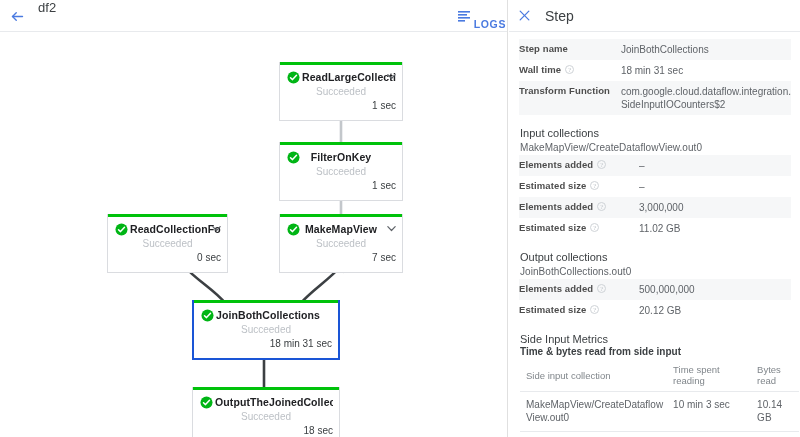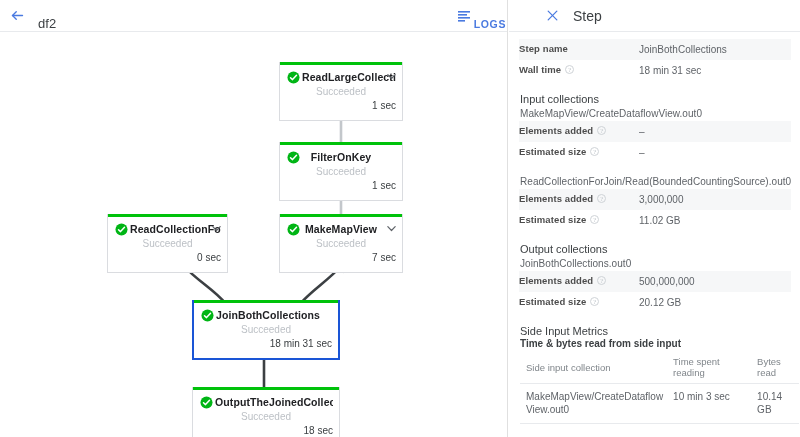--- a/index.html
+++ b/index.html
@@ -17,21 +17,21 @@
     width: 508px; height: 437px;
     background: #fff;
     border-right: 1px solid #e0e0e0;
     overflow: hidden;
   }
   #topbar {
     position: absolute; left: 0; top: 0;
     width: 520px; height: 32px;
     background: #fff;
     border-bottom: 1px solid #e8eaed;
-    display: flex; align-items: flex-end;
+    display: flex; align-items: flex-start;
   }
   #back-btn {
     width: 34px; height: 32px;
     display: flex; align-items: center; justify-content: center;
     cursor: pointer;
   }
   #back-btn svg { width: 15px; height: 15px; }
   #job-title {
     font-size: 13px; color: #3c4043; font-weight: 400;
     letter-spacing: .1px; margin-left: 4px;
@@ -88,21 +88,21 @@
   }
 
   
   #right-pane {
     position: absolute; left: 509px; top: 0;
     width: 291px; height: 437px;
     background: #fff; overflow: hidden;
   }
   #right-header {
     height: 32px; display: flex; align-items: center;
-    border-bottom: 1px solid #e8eaed; background: #fff; padding-left: 28px;
+    border-bottom: 1px solid #e8eaed; background: #fff;
   }
   #close-btn {
     width: 30px; height: 32px; display: flex;
     align-items: center; justify-content: center; cursor: pointer;
   }
   #close-btn svg { width: 13px; height: 13px; }
   #step-heading {
     font-size: 14px; color: #3c4043; margin-left: 6px; font-weight: 400;
   }
   #right-body { padding: 7px 0 0 0; height: 405px; overflow: hidden; }
@@ -315,40 +315,43 @@
       <table class="kv">
         <tbody>
             <tr class="alt">
           <td class="k">Step name</td>
           <td class="v">JoinBothCollections</td>
         </tr>
         <tr>
           <td class="k"><span>Wall time</span><span class="help-ic">?</span></td>
           <td class="v">18 min 31 sec</td>
         </tr>
+        <tr class="alt">
+          <td class="k">Transform Function</td>
+          <td class="v">com.google.cloud.dataflow.integration. SideInputIOCounters$2</td>
+        </tr>
       </tbody>
         </table>
 
       <div class="section-title">Input collections</div>
 
       <div class="coll-name">MakeMapView/CreateDataflowView.out0</div>
       <table class="kv">
         <tbody>
             <tr class="alt">
           <td class="k"><span>Elements added</span><span class="help-ic">?</span></td>
           <td class="v">–</td>
         </tr>
         <tr>
           <td class="k"><span>Estimated size</span><span class="help-ic">?</span></td>
           <td class="v">–</td>
         </tr>
       </tbody>
         </table>
 
-      <div class="coll-name" style="margin-top:13px;">ReadCollectionForJoin/Read(BoundedCountingSource).out0</div>
       <table class="kv">
         <tbody>
             <tr class="alt">
           <td class="k"><span>Elements added</span><span class="help-ic">?</span></td>
           <td class="v">3,000,000</td>
         </tr>
         <tr>
           <td class="k"><span>Estimated size</span><span class="help-ic">?</span></td>
           <td class="v">11.02 GB</td>
         </tr>

